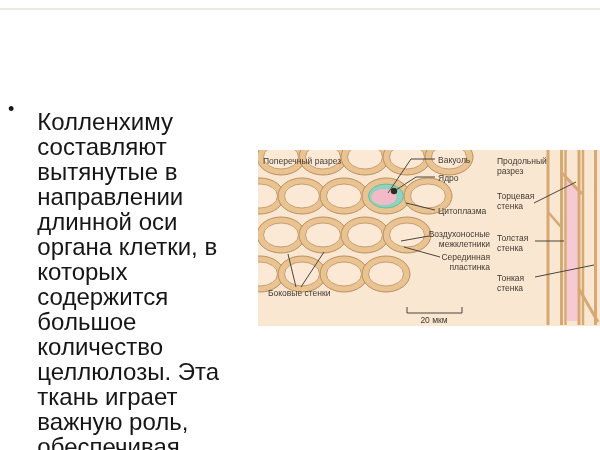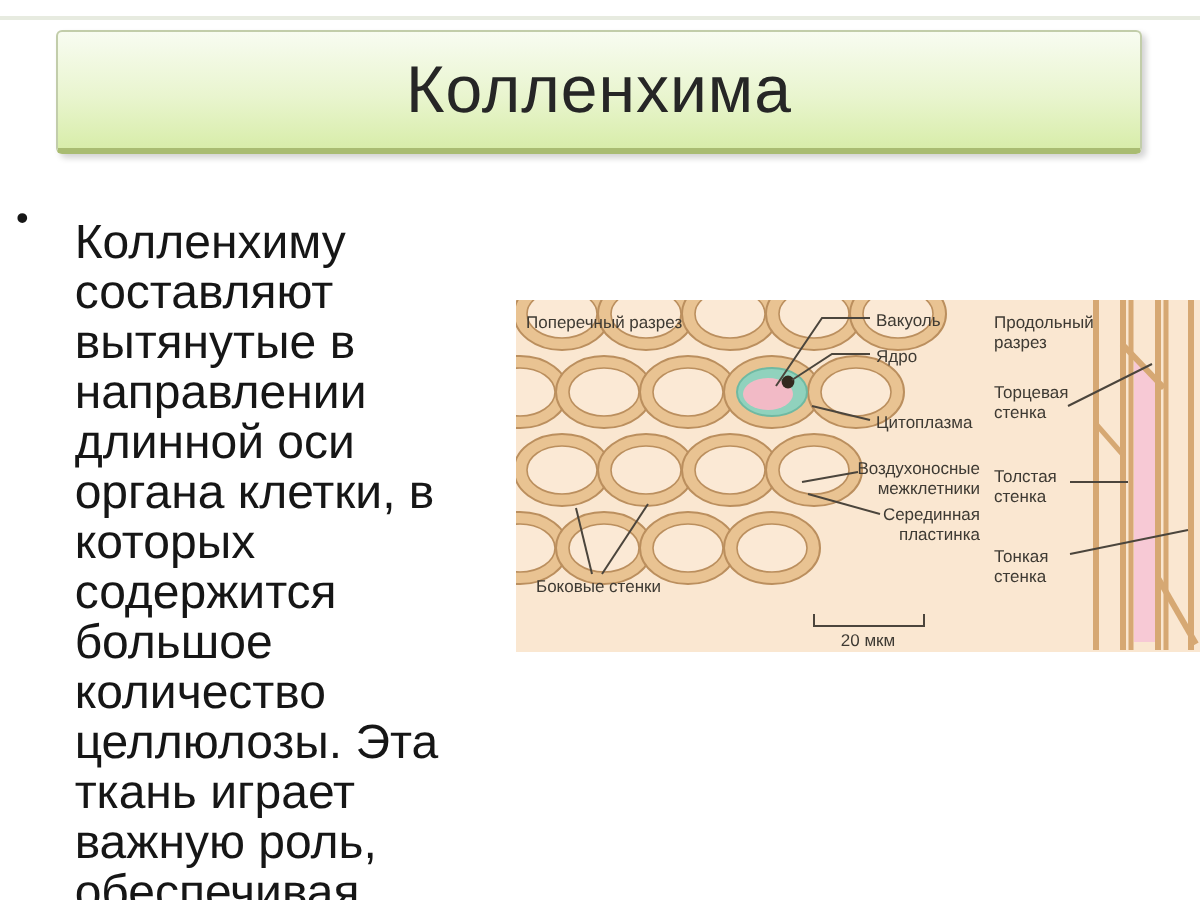--- a/index.html
+++ b/index.html
@@ -38,23 +38,20 @@
   .vwall{stroke:#d6a873;stroke-width:3;fill:none;}
   .vwall-thin{stroke:#d6a873;stroke-width:2.5;fill:none;}
 </style>
 </head>
 <body>
 
 <div class="slide">
 
   <div class="edge-line"></div>
 
-  <div class="title-banner">
-    <h1>Колленхима</h1>
-  </div>
 
   <div class="bullet-block">
     <span class="bullet-marker">•</span>
     <p>Колленхиму составляют вытянутые в направлении длинной оси органа клетки, в которых содержится большое количество целлюлозы. Эта ткань играет важную роль, обеспечивая органам дополнительную опору; при этом клетки колленхимы, оставаясь живыми, способны растягиваться, не мешая расти другим клеткам.</p>
   </div>
 
   <svg class="diagram" width="342" height="176" viewBox="258 150 342 176">
 
     <rect x="258" y="150" width="342" height="176" style="fill:var(--diagram-bg)"></rect>
 

